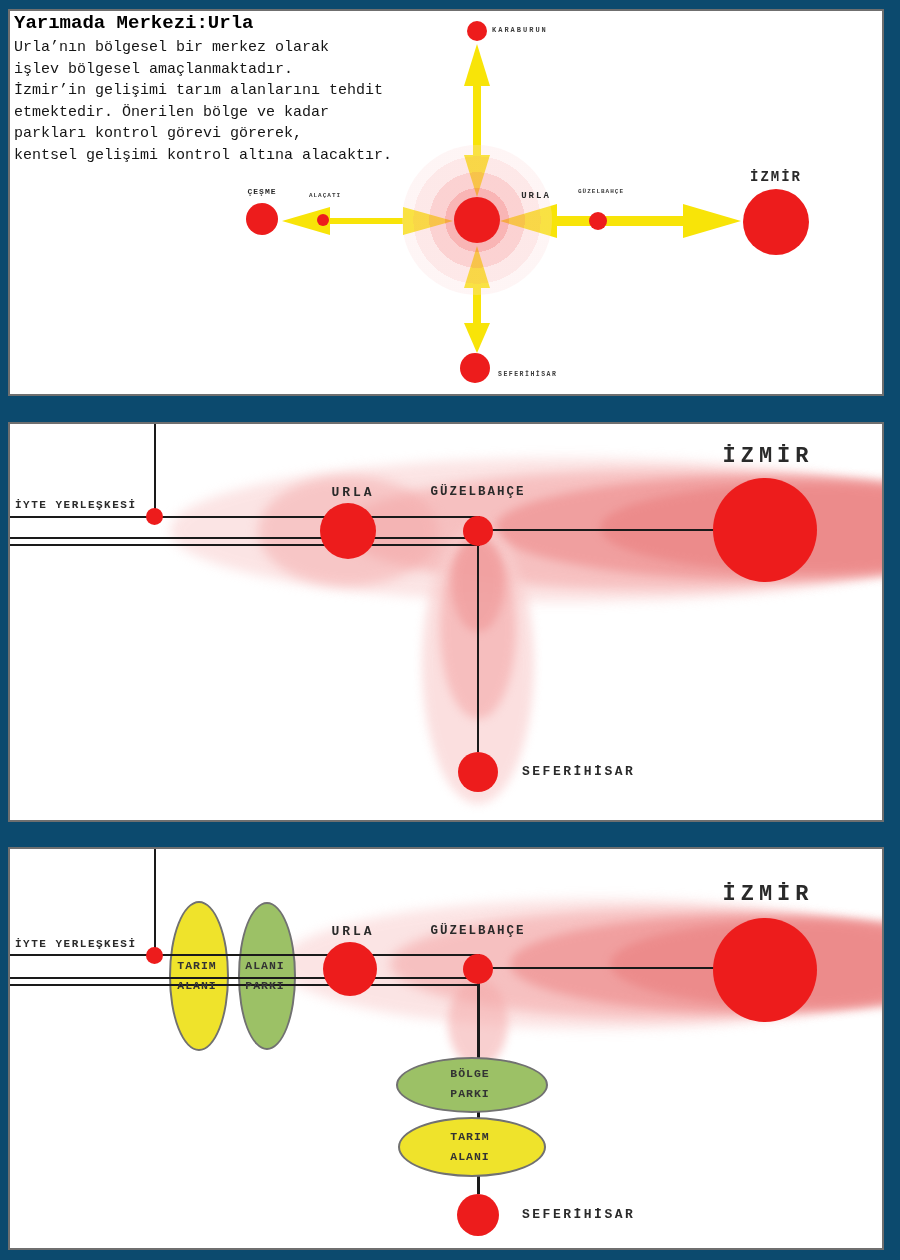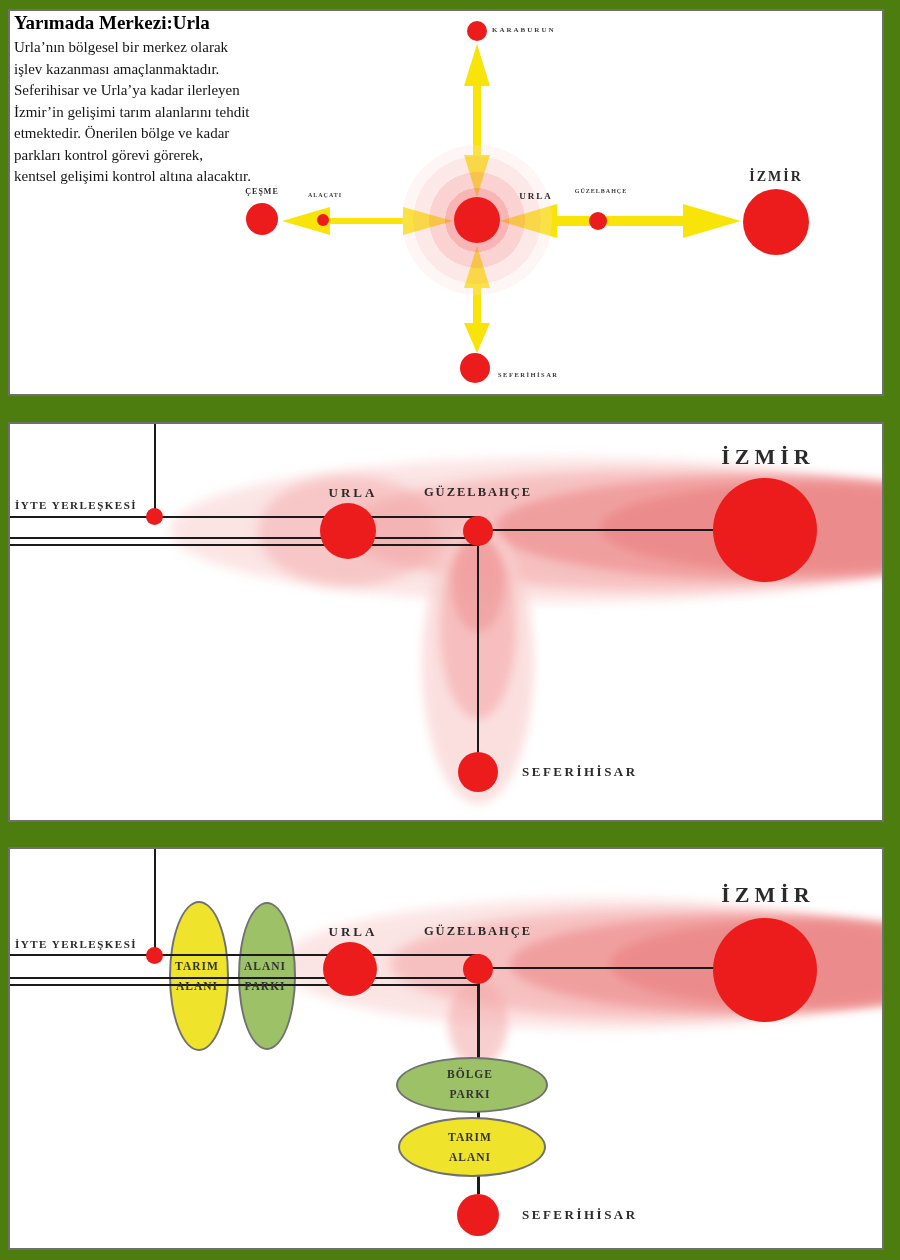--- a/index.html
+++ b/index.html
@@ -1,22 +1,22 @@
 <!DOCTYPE html>
 <html style="--red: #ed1c1c; --yellow: #f8e408; --yellow2: #efe32b; --green: #9cc166; --pinkLight: #f9cfcf; --pinkMid: #f4a9a9; --pinkStrong: #ee8e8e; --pinkCore: #ea7f7f; --label: #2a2a2a; --line: #1a1a1a; --border: #6f6f6f;"><head>
 <meta charset="utf-8">
 <style>
   :root{
     --red:#ed1c1c; --yellow:#f8e408; --yellow2:#efe32b; --green:#9cc166;
     --pinkLight:#f9cfcf; --pinkMid:#f4a9a9; --pinkStrong:#ee8e8e; --pinkCore:#ea7f7f;
     --label:#2a2a2a; --line:#1a1a1a; --border:#6f6f6f;
   }
   html,body{margin:0;padding:0;background:#fff;}
-  #page{position:relative;width:900px;height:1260px;background:#4d7c0f;
-        font-family:Liberation Serif, serif;overflow:hidden;}
+  #page{position:relative;width:900px;height:1260px;background:#0c4a6e;
+        font-family:Liberation Mono, monospace;overflow:hidden;}
   .panel{position:absolute;background:#fff;border:2px solid var(--border);overflow:hidden;}
   .dot{position:absolute;border-radius:50%;background:var(--red);}
   .lbl{position:absolute;font-weight:bold;color:var(--label);white-space:nowrap;}
   .center{text-align:center;}
   .line{position:absolute;background:var(--line);}
   .blob{position:absolute;border-radius:50%;}
   .tri{position:absolute;width:0;height:0;}
   .shaft{position:absolute;background:var(--yellow);}
   .vellipse{position:absolute;border-radius:50%;border:2px solid #717171;}
   .ellbl{position:absolute;font-weight:bold;color:#333;text-align:center;
@@ -27,22 +27,21 @@
 </head>
 <body>
 
 <div id="page">
 
   <div class="panel" style="left:8px;top:9px;width:872px;height:383px;">
 
     <div style="position:absolute;left:4px;top:1px;">
       <div id="title">Yarımada Merkezi:Urla</div>
       <div class="pline">Urla’nın bölgesel bir merkez olarak</div>
-      <div class="pline">işlev kazanması amaçlanmaktadır.</div>
-      <div class="pline">Seferihisar ve Urla’ya kadar ilerleyen</div>
+      <div class="pline">işlev bölgesel amaçlanmaktadır.</div>
       <div class="pline">İzmir’in gelişimi tarım alanlarını tehdit</div>
       <div class="pline">etmektedir. Önerilen bölge ve kadar</div>
       <div class="pline">parkları kontrol görevi görerek,</div>
       <div class="pline">kentsel gelişimi kontrol altına alacaktır.</div>
     </div>
 
     <div class="tri" style="left:454px;top:33px;border-left:13px solid transparent;border-right:13px solid transparent;border-bottom:42px solid var(--yellow);"></div>
     <div class="shaft" style="left:463px;top:73px;width:8px;height:73px;"></div>
     <div class="tri" style="left:454px;top:144px;border-left:13px solid transparent;border-right:13px solid transparent;border-top:42px solid var(--yellow);"></div>
 

